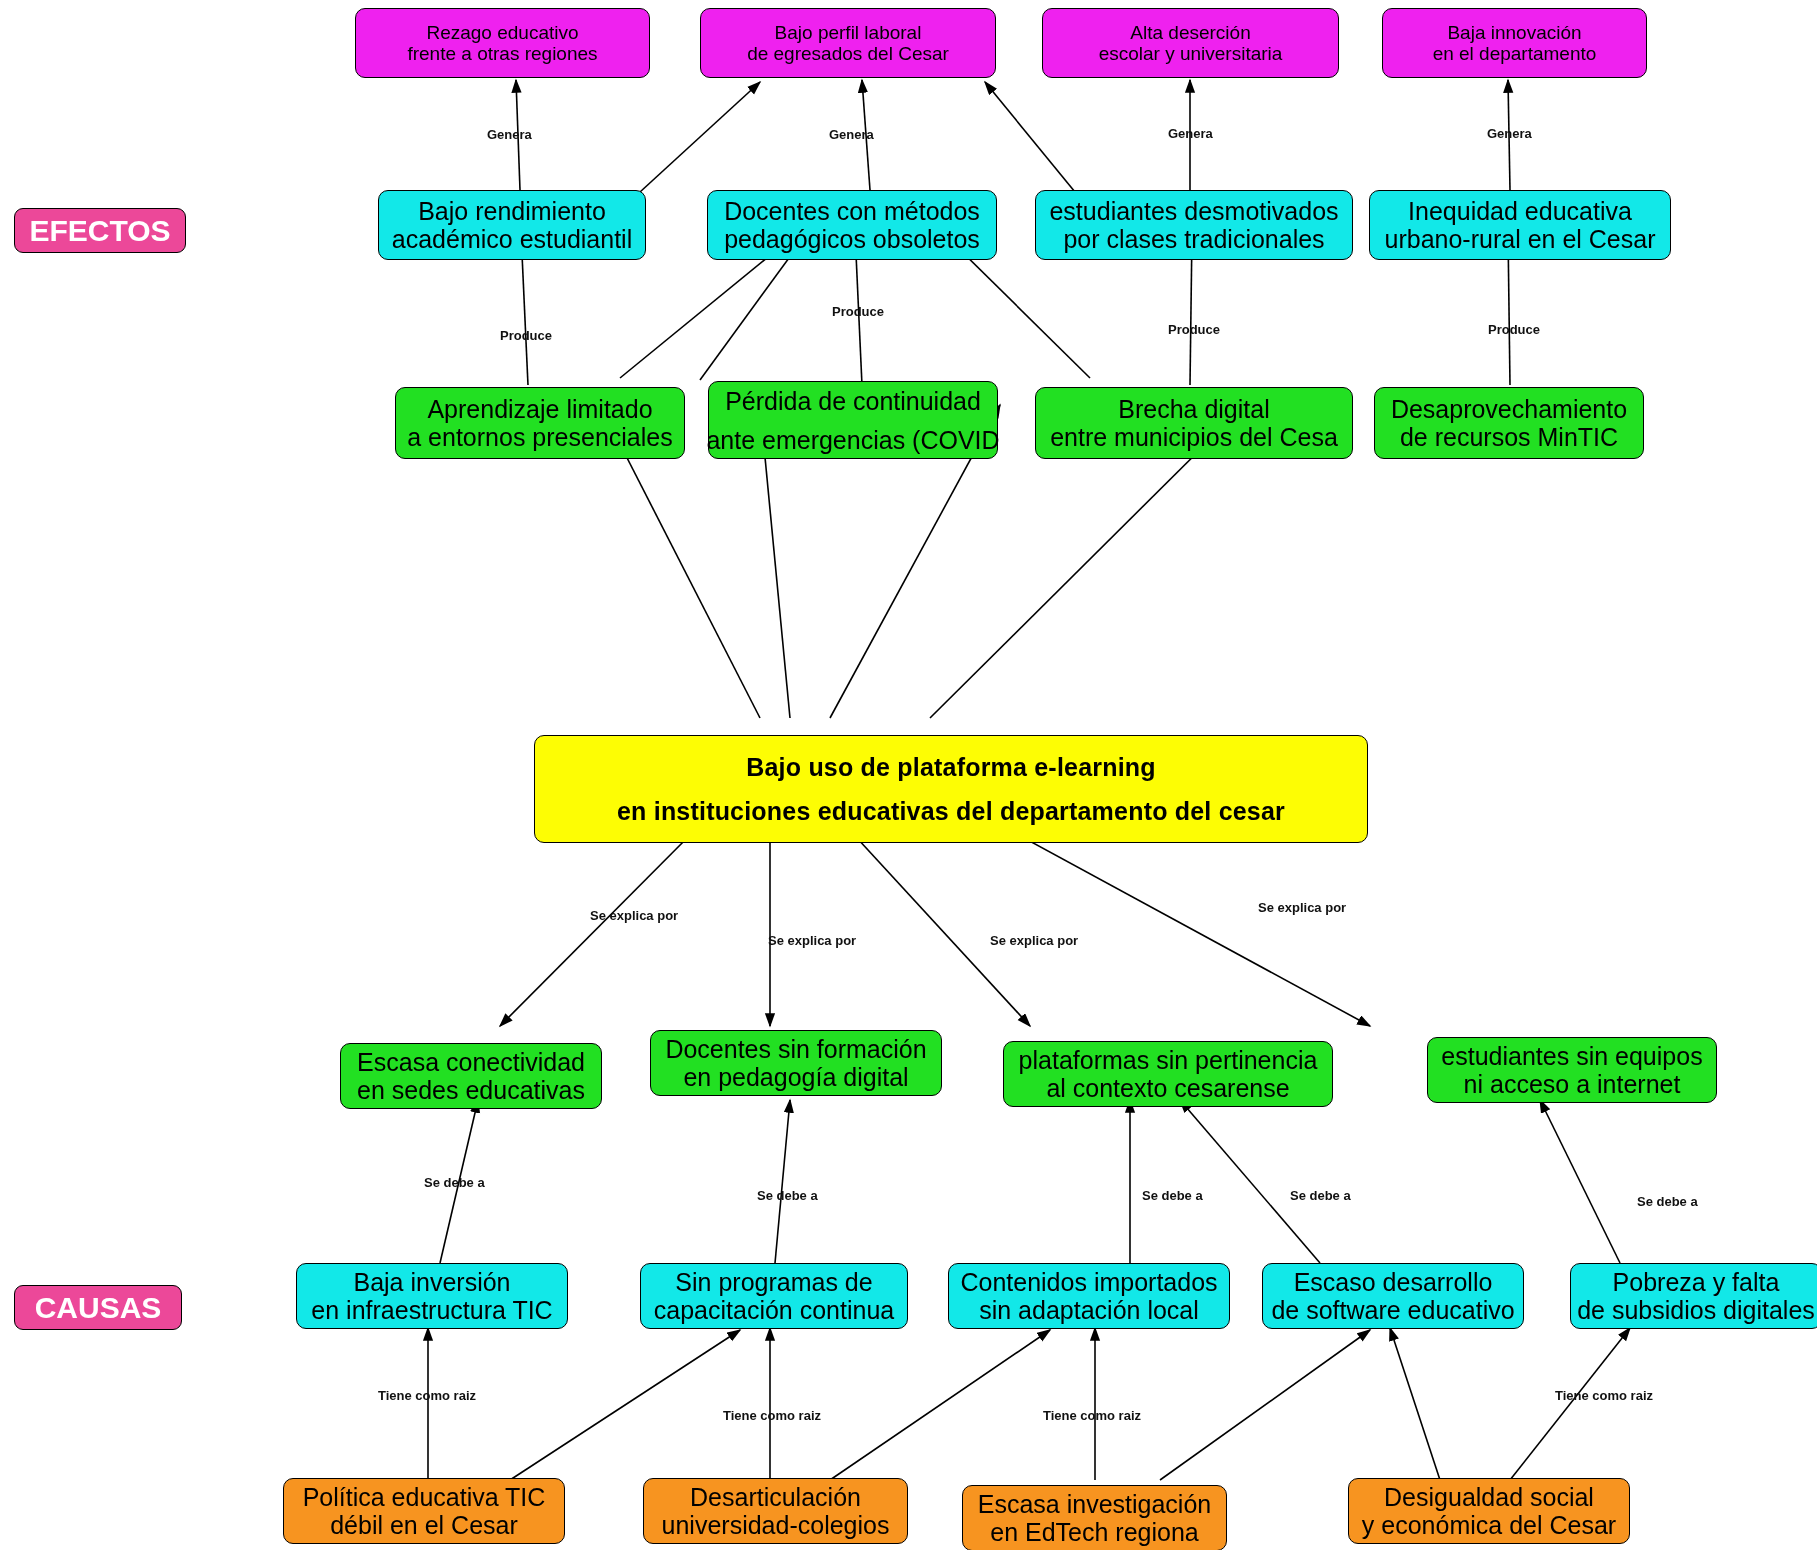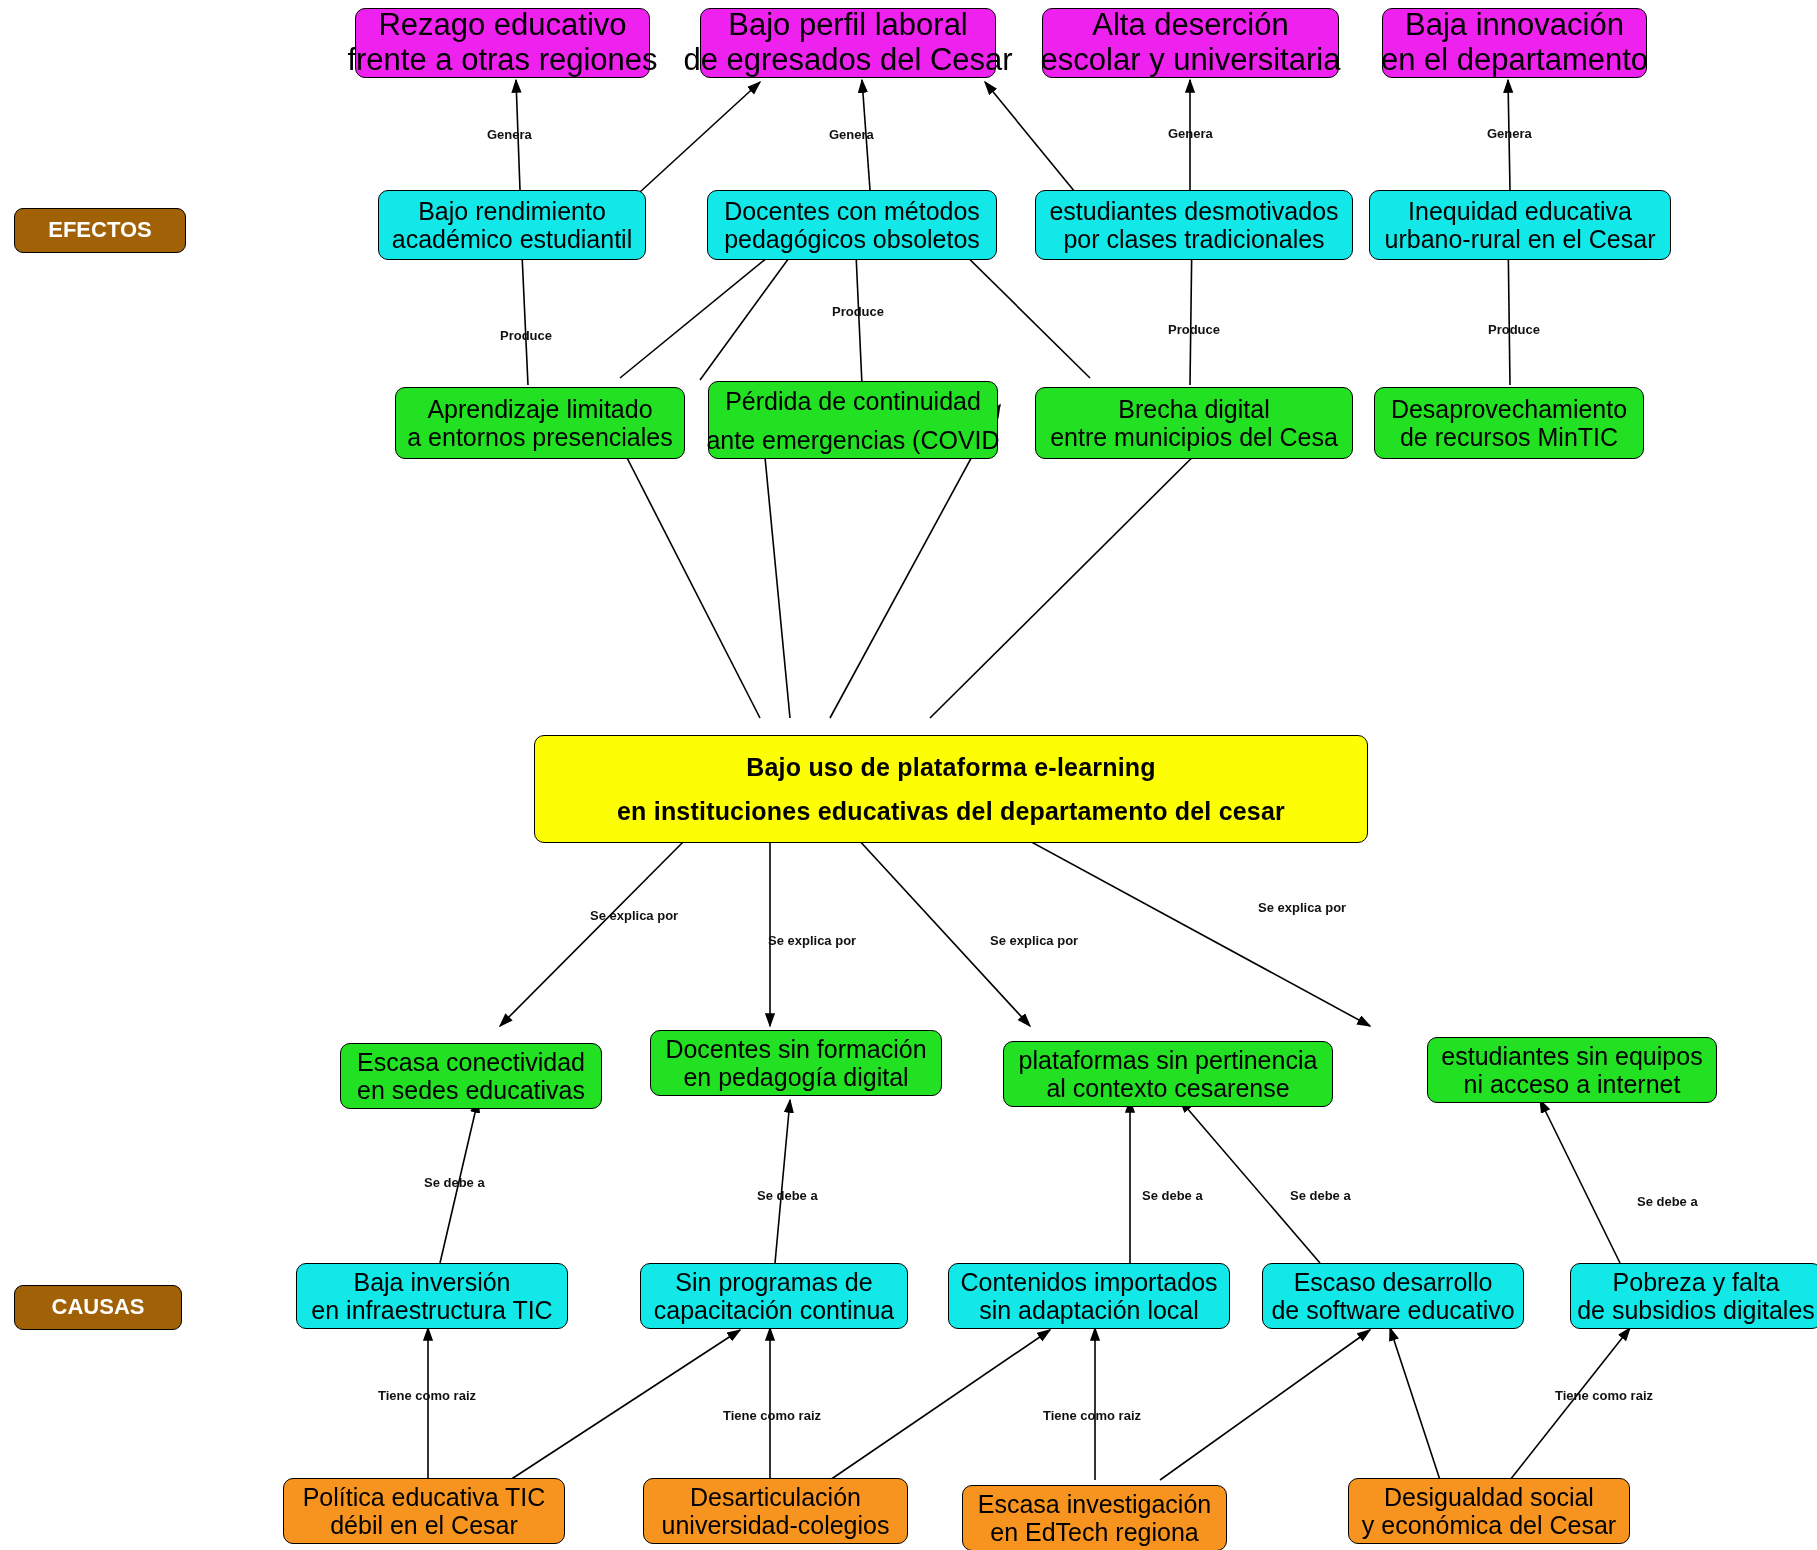--- a/index.html
+++ b/index.html
@@ -6,41 +6,41 @@
   body{font-family:"Liberation Sans", sans-serif;}
   #canvas{position:relative;width:1817px;height:1550px;overflow:hidden;background:#fff;}
   svg.links{position:absolute;left:0;top:0;width:1817px;height:1550px;pointer-events:none;}
 
   .node{position:absolute;box-sizing:border-box;display:flex;align-items:center;
         justify-content:center;text-align:center;border:1px solid #000;
         border-radius:10px;line-height:1.12;color:#000;}
   .node span{display:block;white-space:nowrap;}
 
   
-  .n-magenta{background:#ef21ef;font-size:31px;}
+  .n-magenta{background:#ef21ef;font-size:19px;}
   .n-magenta::after{content:"";position:absolute;left:6px;right:-5px;bottom:-6px;height:9px;
      background:#22e022;border-radius:0 0 9px 9px;z-index:-1;}
   
   .n-cyan{background:#12e8e8;font-size:25px;}
   .n-cyan::after{content:"";position:absolute;left:6px;right:-5px;bottom:-6px;height:9px;
      background:#f40000;border-radius:0 0 9px 9px;z-index:-1;}
   
   .n-green{background:#22e022;font-size:25px;}
   .n-green::after{content:"";position:absolute;left:6px;right:-5px;bottom:-6px;height:9px;
      background:#f40000;border-radius:0 0 9px 9px;z-index:-1;}
   
   .n-orange{background:#f79420;font-size:25px;}
   .n-orange::after{content:"";position:absolute;left:6px;right:-5px;bottom:-6px;height:9px;
      background:#12e8e8;border-radius:0 0 9px 9px;z-index:-1;}
   
   .n-yellow{background:#fdfd04;font-size:25px;font-weight:bold;letter-spacing:.2px;gap:16px;}
   .n-yellow::after{content:"";position:absolute;left:6px;right:-5px;bottom:-6px;height:9px;
      background:#12e8e8;border-radius:0 0 9px 9px;z-index:-1;}
   
-  .n-legend{background:#a16207;color:#fff;font-size:22px;font-weight:bold;border-radius:9px;}
+  .n-legend{background:#ec4899;color:#fff;font-size:30px;font-weight:bold;border-radius:9px;}
   .n-legend::after{content:"";position:absolute;left:6px;right:-5px;bottom:-6px;height:9px;
      background:#12e8e8;border-radius:0 0 9px 9px;z-index:-1;}
 
   .edge-label{position:absolute;font-size:13px;color:#111;white-space:nowrap;
               background:transparent;font-weight:bold;}
 </style>
 </head>
 <body>
 
 <div id="canvas">

